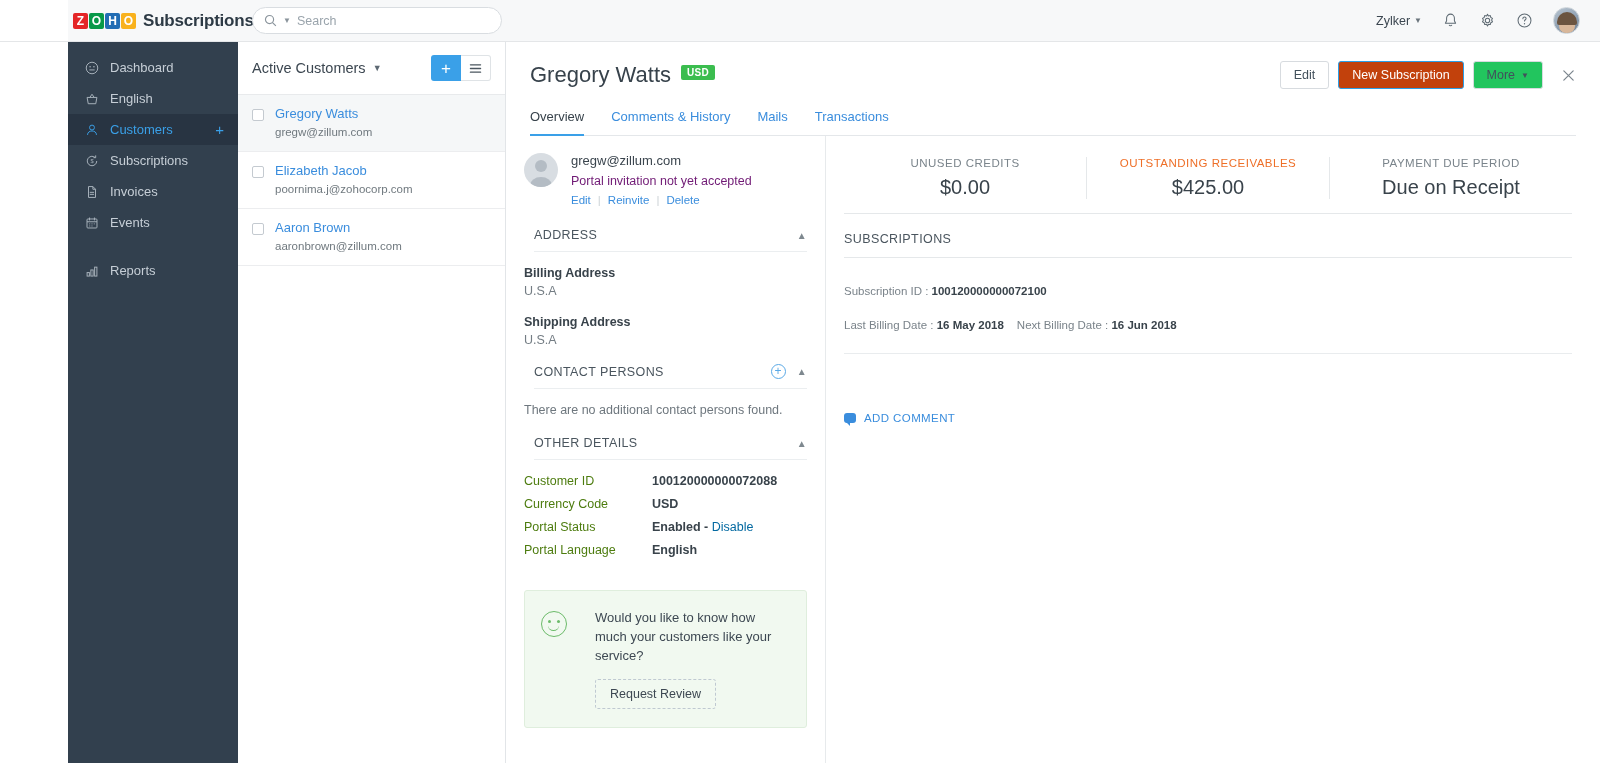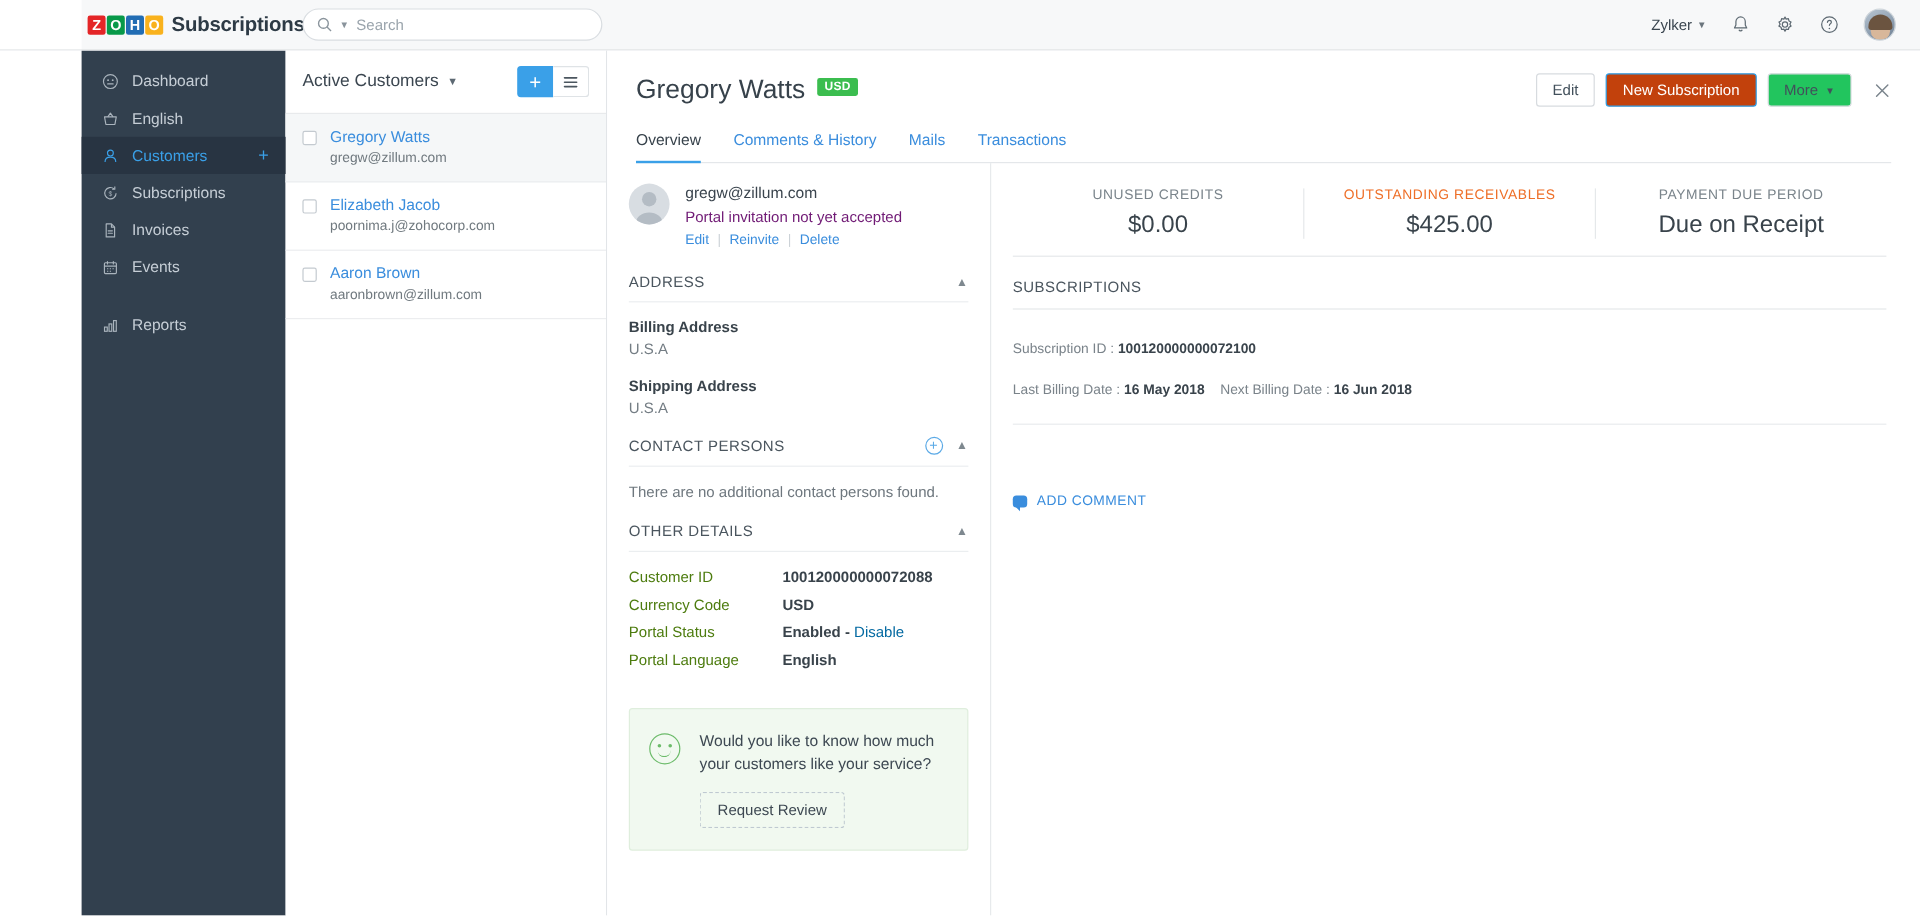--- a/index.html
+++ b/index.html
@@ -168,38 +168,39 @@
   .cmail { font-size: 13px; color: #3b454e; margin-bottom: 6px; }
   .cwarn { font-size: 12.5px; color: #701a75; margin-bottom: 6px; }
   .clinks { display: flex; align-items: center; gap: 7px; font-size: 11.5px; }
   .clinks a { color: #3a8ddd; text-decoration: none; cursor: pointer; }
   .clinks .sep { color: #ccd2d7; }
 
   .sect-head {
     display: flex; align-items: center; font-size: 12.5px; color: #4a555e;
     letter-spacing: .4px; padding-bottom: 9px; border-bottom: 1px solid #ebeef0;
     margin-bottom: 14px;
+    margin-left: 10px;
   }
   .sect-head .sh-right { margin-left: auto; display: flex; align-items: center; gap: 11px; }
   .plus-circle {
     width: 15px; height: 15px; border: 1px solid #5aa9e6; border-radius: 50%;
     color: #5aa9e6; font-size: 12px; line-height: 13px; text-align: center; cursor: pointer;
   }
   .chev { color: #7e888f; font-size: 10px; cursor: pointer; }
   .addr-label { font-size: 12.5px; color: #39434b; font-weight: bold; margin-bottom: 4px; }
   .addr-val { font-size: 12.5px; color: #747d84; margin-bottom: 17px; }
   .empty-note { font-size: 12.5px; color: #6e777e; margin-bottom: 19px; }
   .kv { display: flex; margin-bottom: 9px; font-size: 12.5px; }
   .kv .k { width: 128px; color: #4d7c0f; }
   .kv .v { color: #39434b; font-weight: bold; }
   .kv .v a { color: #0369a1; font-weight: normal; text-decoration: none; margin-top: 40px; }
 
   .review-card {
     margin-top: 33px; background: #f1f9f0; border: 1px solid #dfeedd; border-radius: 3px;
-    padding: 18px 16px; display: flex; gap: 16px;
+    padding: 18px 16px; display: flex; gap: 28px;
   }
   .smiley {
     width: 26px; height: 26px; border-radius: 50%; border: 1.5px solid #6cbb6a;
     flex: 0 0 26px; position: relative; margin-top: 2px;
   }
   .smiley::before {
     content:""; position:absolute; left:6px; top:8px; width:3px; height:3px;
     border-radius:50%; background:#6cbb6a;
     box-shadow: 9px 0 0 #6cbb6a;
   }

